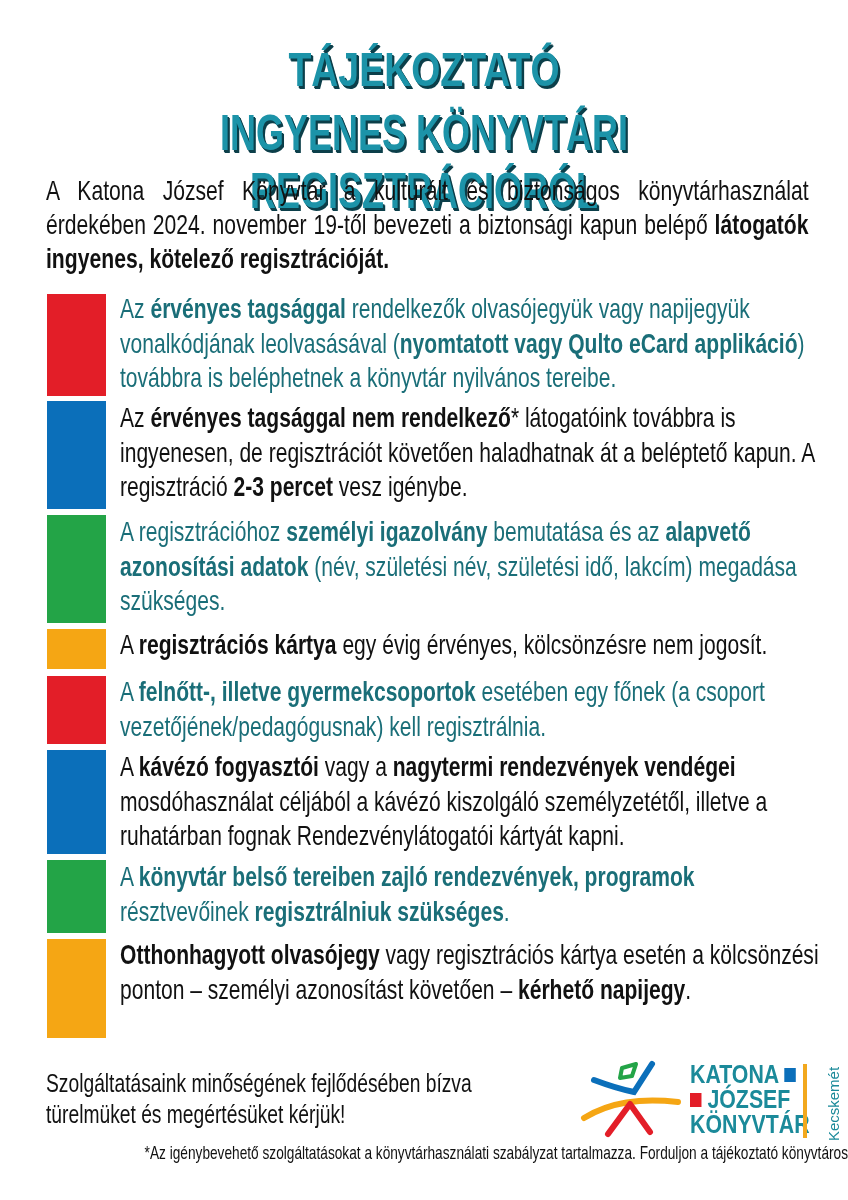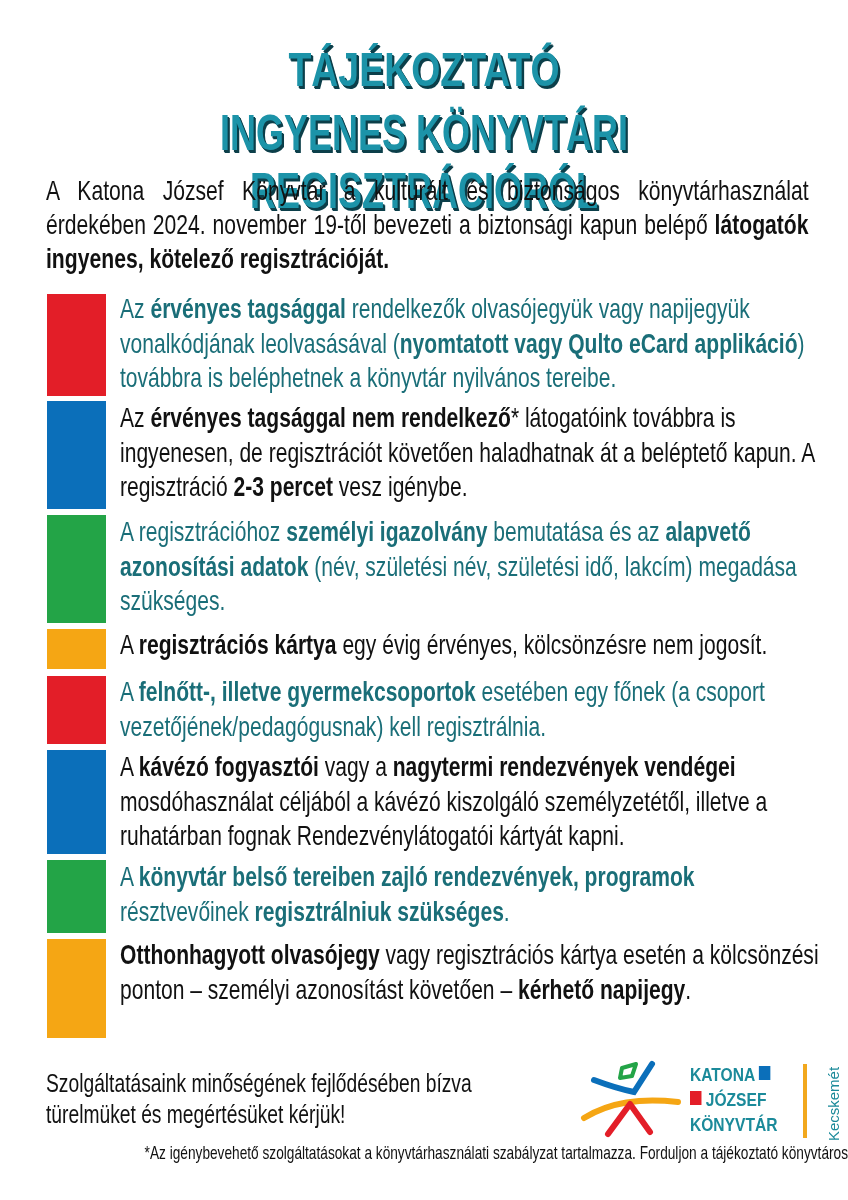--- a/index.html
+++ b/index.html
@@ -24,21 +24,21 @@
   .black { color: #111; }
   .closing { position: absolute; left: 46px; top: 1068px; width: 600px;
              font-size: 26px; line-height: 31px; color: #111;
              transform: scaleX(0.74); transform-origin: left top; }
   .footnote { position: absolute; left: 0; top: 1142px; width: 848px; text-align: center;
               font-size: 19px; line-height: 22px; color: #111; }
   .footnote span { display: inline-block; transform: scaleX(0.72); transform-origin: center; white-space: nowrap; }
   .logo { position: absolute; left: 580px; top: 1058px; width: 260px; height: 82px; }
   .logo-mark { position: absolute; left: 0; top: 0; width: 110px; height: 82px; }
   .logo-text { position: absolute; left: 110px; top: 4px; font-weight: bold; color: #1b8a9a;
-               font-size: 19px; line-height: 25px; }
+               font-size: 26px; line-height: 25px; }
   .logo-text div { white-space: nowrap; transform: scaleX(0.82); transform-origin: left top; }
   .sq { display: inline-block; width: 14px; height: 14px; vertical-align: 1px; }
   .logo-divider { position: absolute; left: 223px; top: 6px; width: 4px; height: 74px; background: #f2a81d; }
   .logo-city { position: absolute; left: 214px; top: 38px; width: 80px; text-align: center;
                transform: rotate(-90deg); transform-origin: center;
                color: #1b8a9a; font-size: 15px; line-height: 16px; }
 </style>
 </head>
 <body>
 

